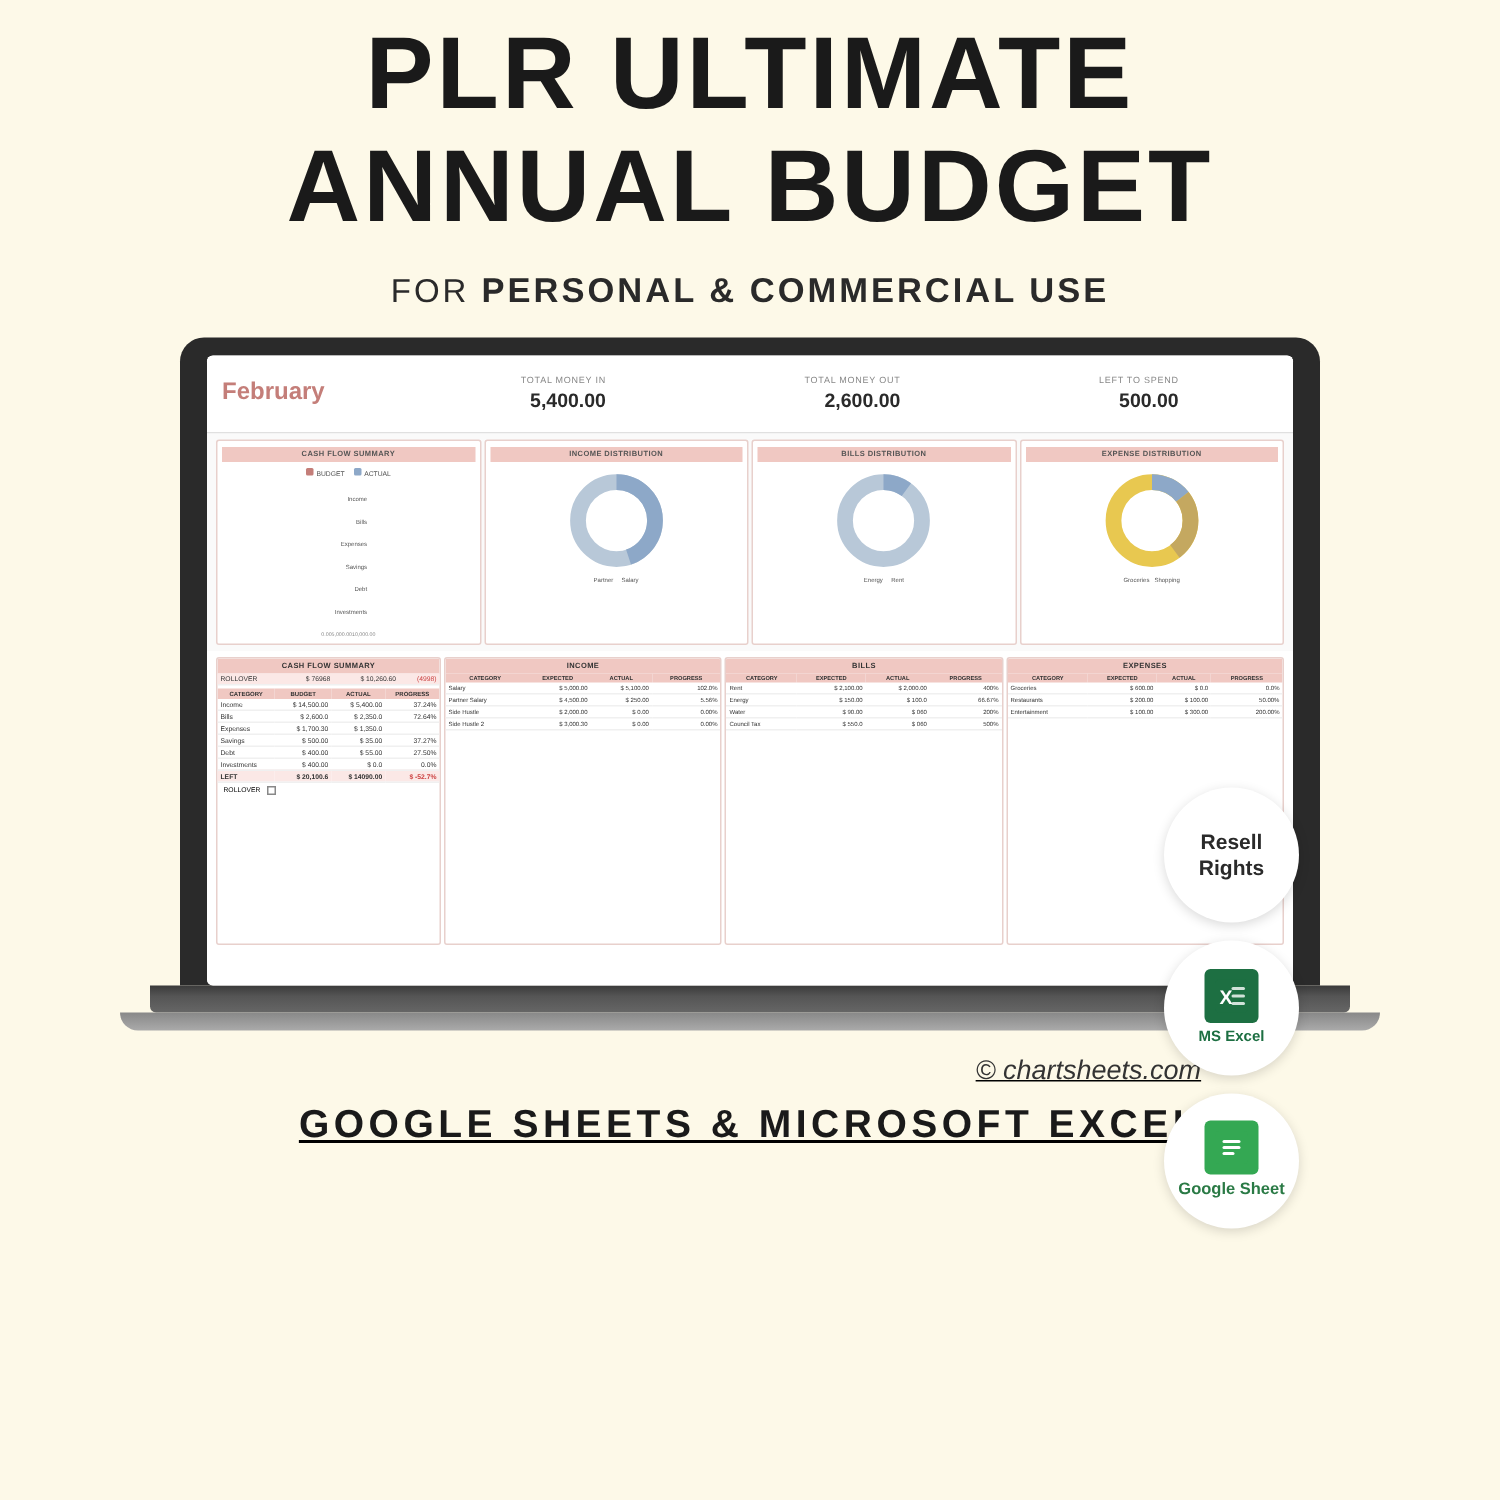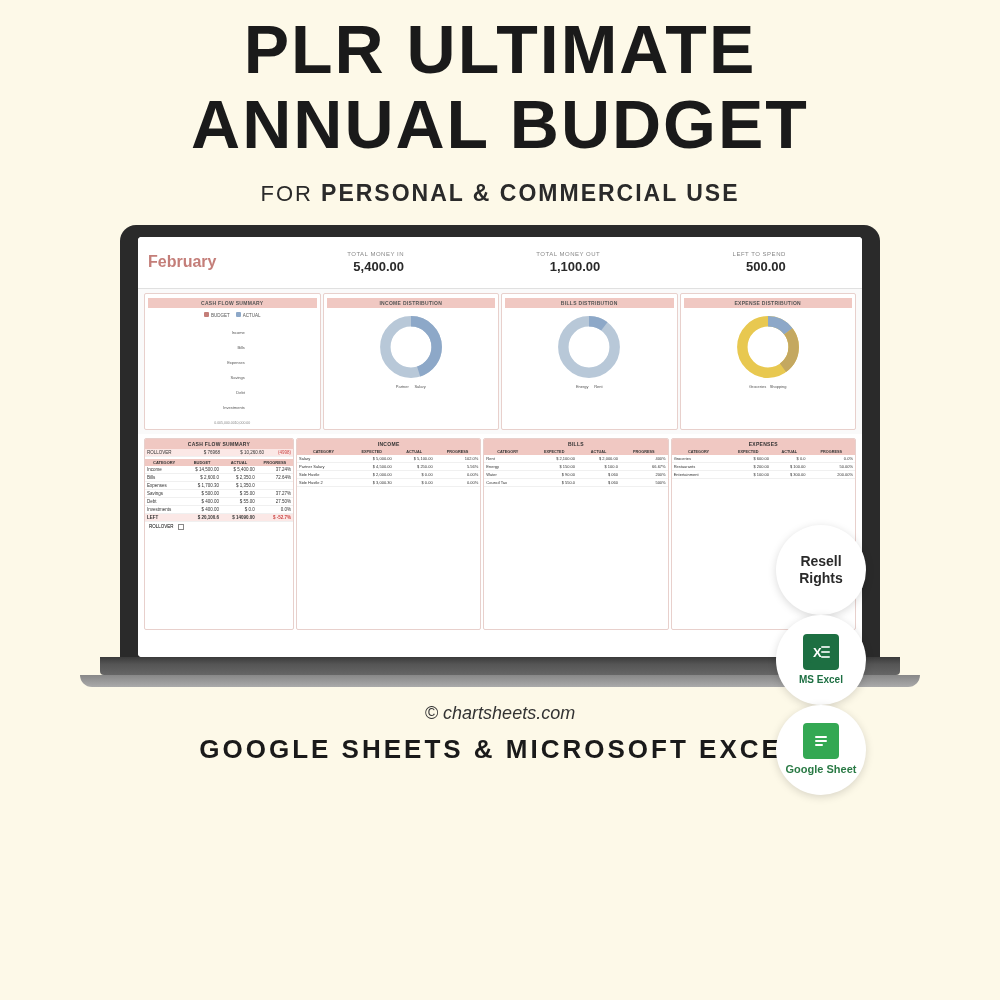--- a/index.html
+++ b/index.html
@@ -307,20 +307,21 @@
       text-align: left;
     }
 
     
     .badges-panel {
       position: absolute;
       right: 14px;
       top: 300px;
       display: flex;
       flex-direction: column;
+      gap: 12px;
       align-items: center;
     }
     .badge-circle {
       width: 90px;
       height: 90px;
       border-radius: 50%;
       background: #fff;
       box-shadow: 0 2px 8px rgba(0,0,0,0.15);
       display: flex;
       flex-direction: column;
@@ -364,21 +365,22 @@
       justify-content: center;
       color: #fff;
       font-size: 16px;
       font-weight: 900;
       margin-bottom: 4px;
     }
 
     
     .footer-area {
       margin-top: 16px;
-      text-align: center;
+      text-align: right;
+      text-decoration: underline;
     }
     .copyright-text {
       font-size: 18px;
       color: #333;
       font-style: italic;
     }
     .bottom-tagline {
       margin-top: 10px;
       font-size: 26px;
       letter-spacing: 3px;
@@ -420,21 +422,21 @@
 
         <div class="sheet-header">
           <div class="month-label">February</div>
           <div class="header-stats">
             <div class="stat-block">
               <div class="stat-label">TOTAL MONEY IN</div>
               <div class="stat-value">5,400.00</div>
             </div>
             <div class="stat-block">
               <div class="stat-label">TOTAL MONEY OUT</div>
-              <div class="stat-value">1,100.00</div>
+              <div class="stat-value">2,600.00</div>
             </div>
             <div class="stat-block">
               <div class="stat-label">LEFT TO SPEND</div>
               <div class="stat-value">500.00</div>
             </div>
           </div>
         </div>
 
         <div class="charts-row">
 

